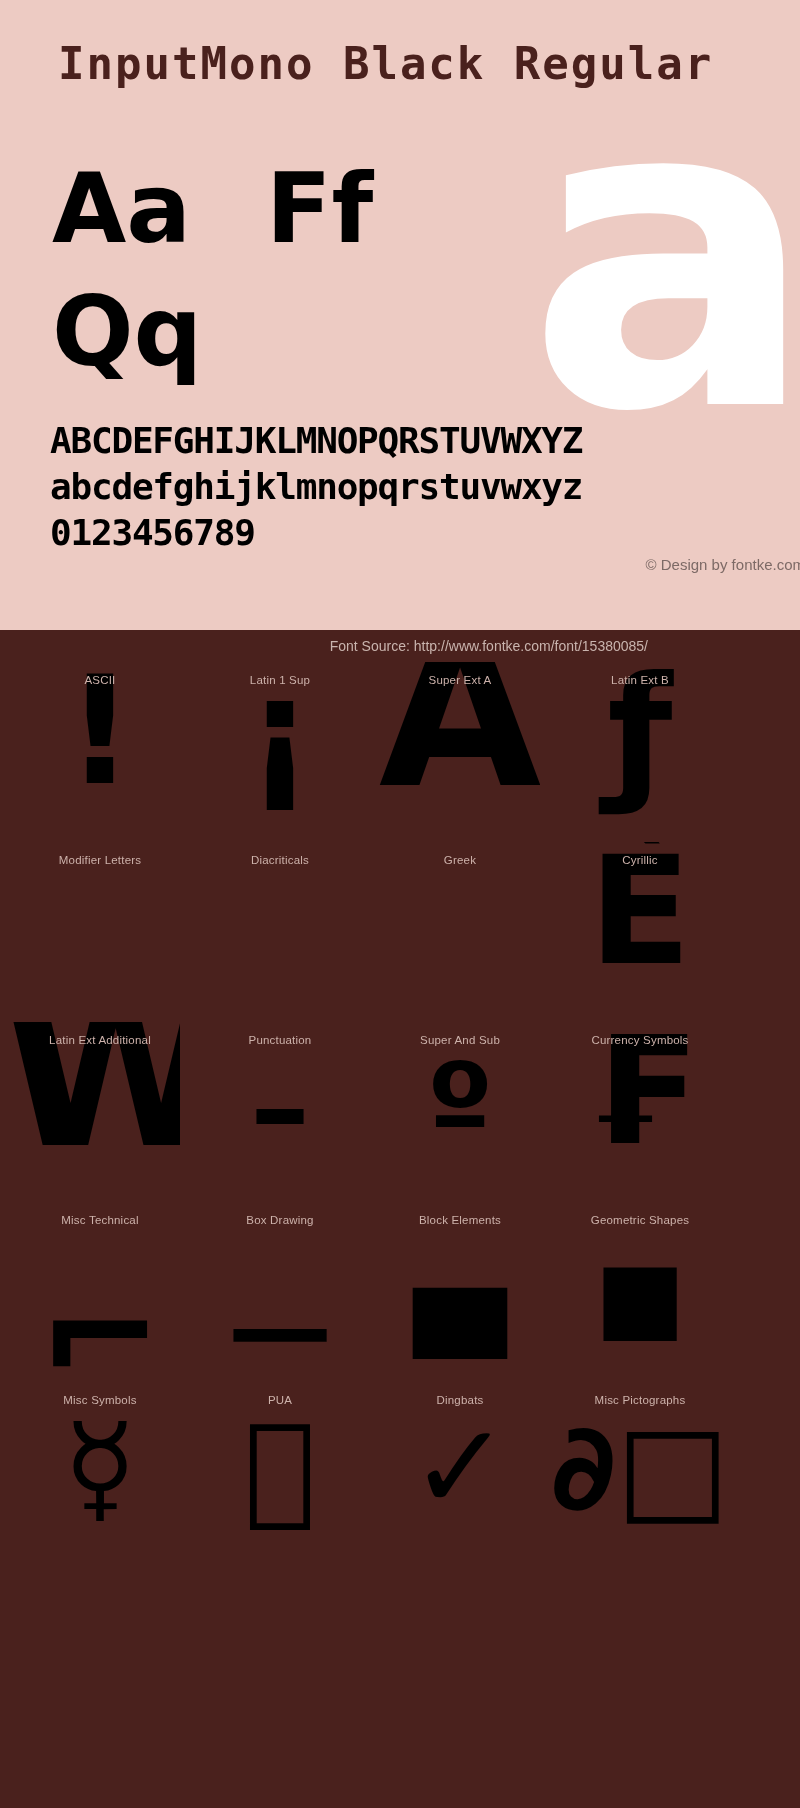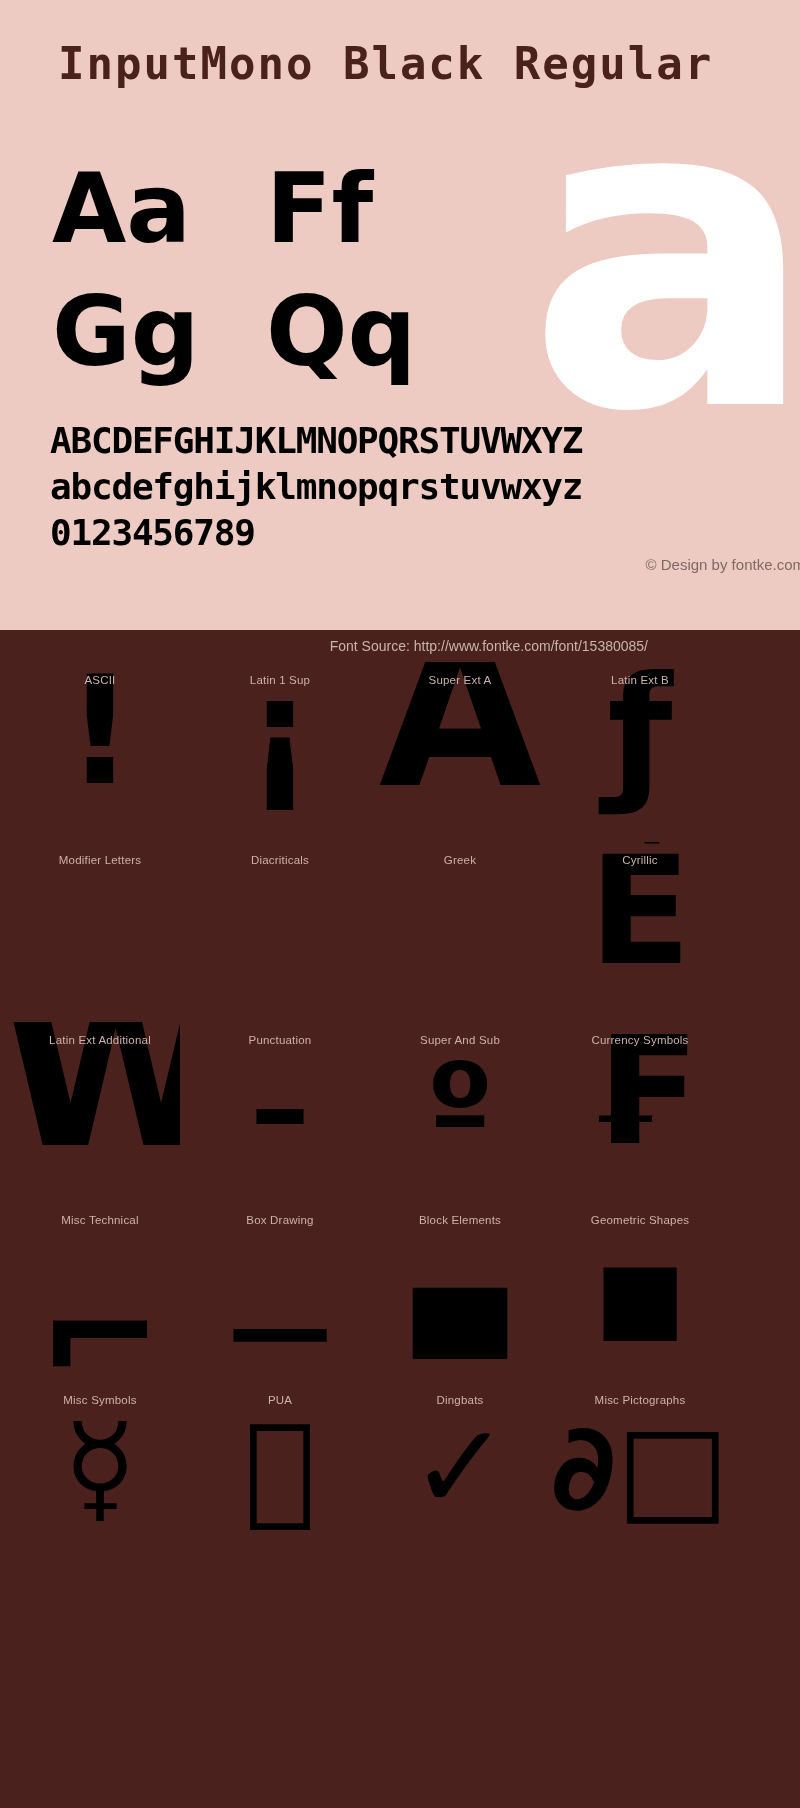--- a/index.html
+++ b/index.html
@@ -173,21 +173,20 @@
   <div class="font-title">InputMono Black Regular</div>
 
   <div class="watermark">a</div>
 
   <div class="pairs">
     <div class="pair-row">
       <div class="pair">Aa</div>
       <div class="pair">Ff</div>
     </div>
     <div class="pair-row">
-      <div class="pair">Gg</div>
       <div class="pair">Qq</div>
     </div>
   </div>
 
   <div class="alphabet-block">
     <div class="alphabet-line">ABCDEFGHIJKLMNOPQRSTUVWXYZ</div>
     <div class="alphabet-line">abcdefghijklmnopqrstuvwxyz</div>
     <div class="alphabet-line">0123456789</div>
   </div>
 

